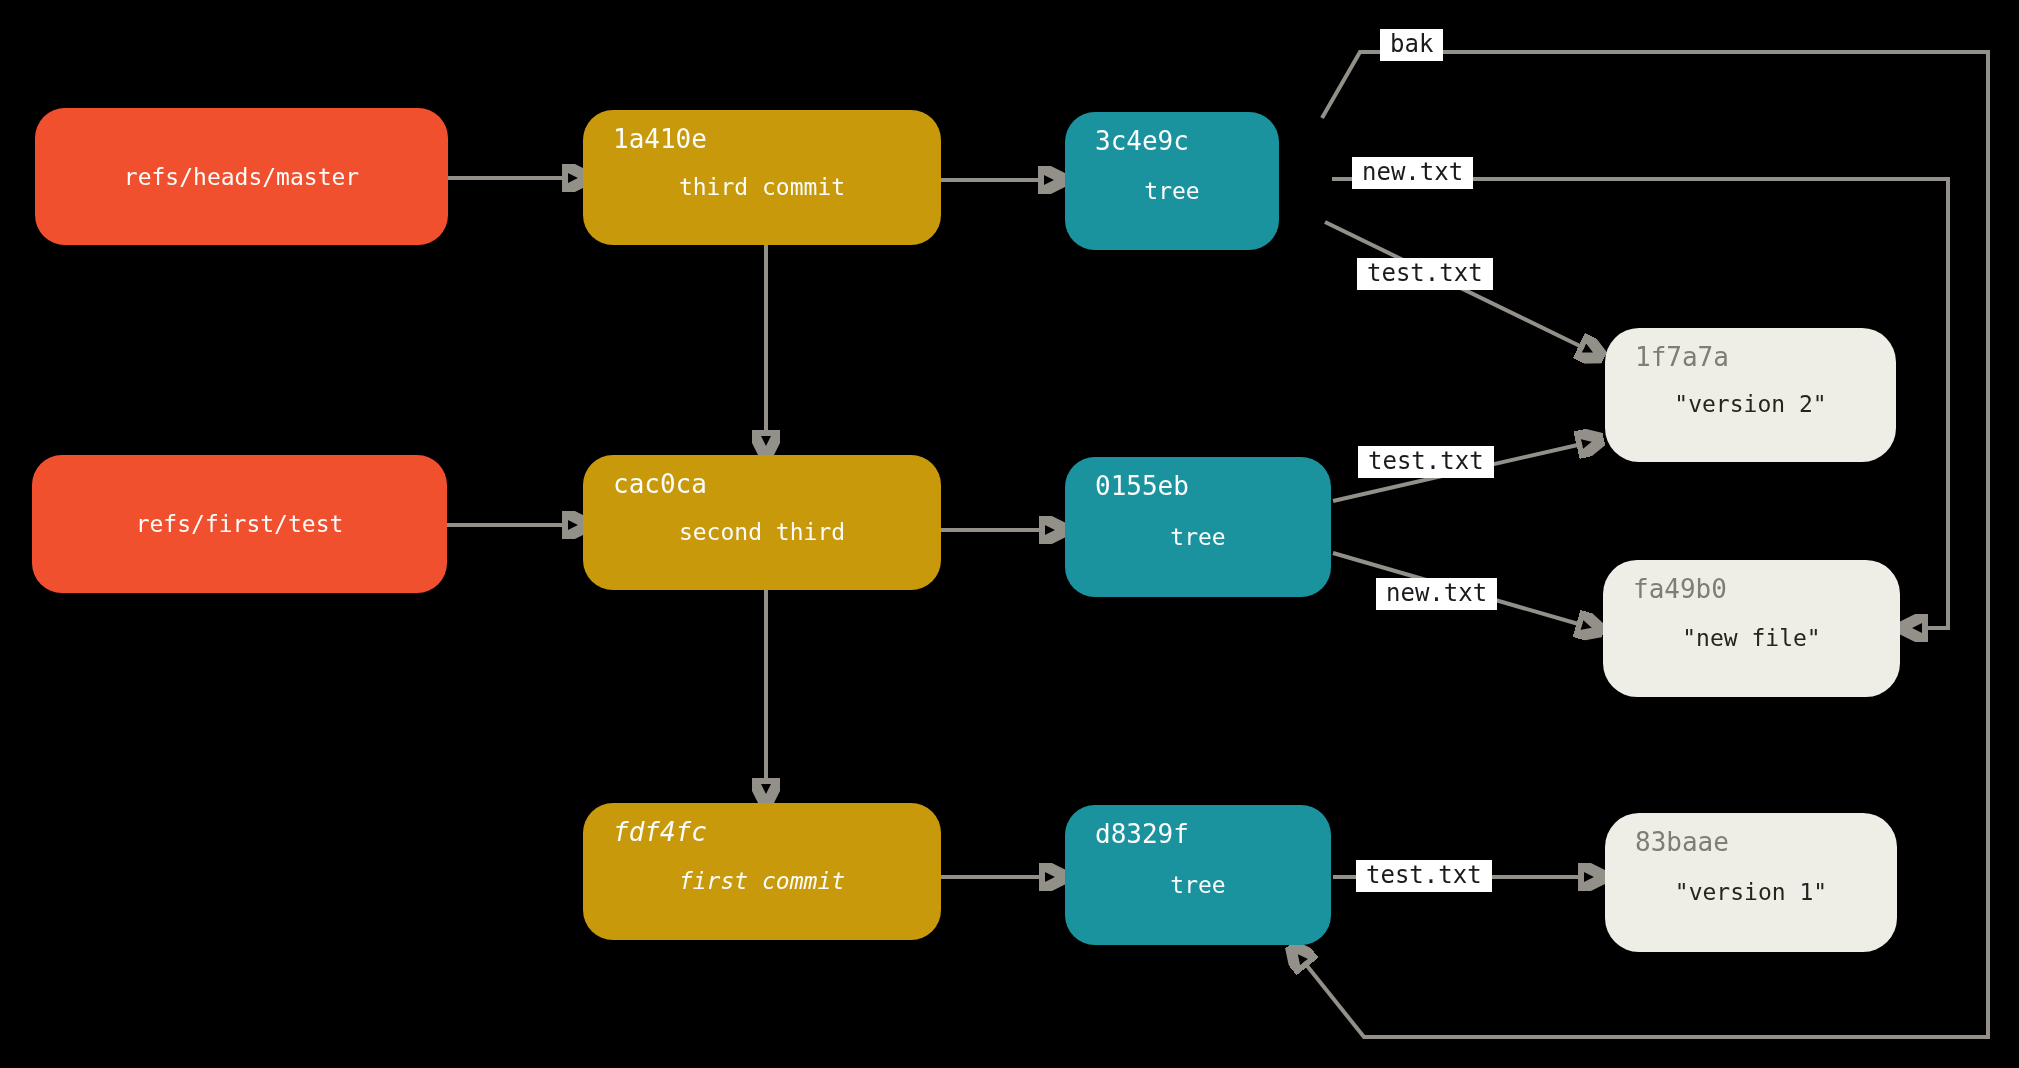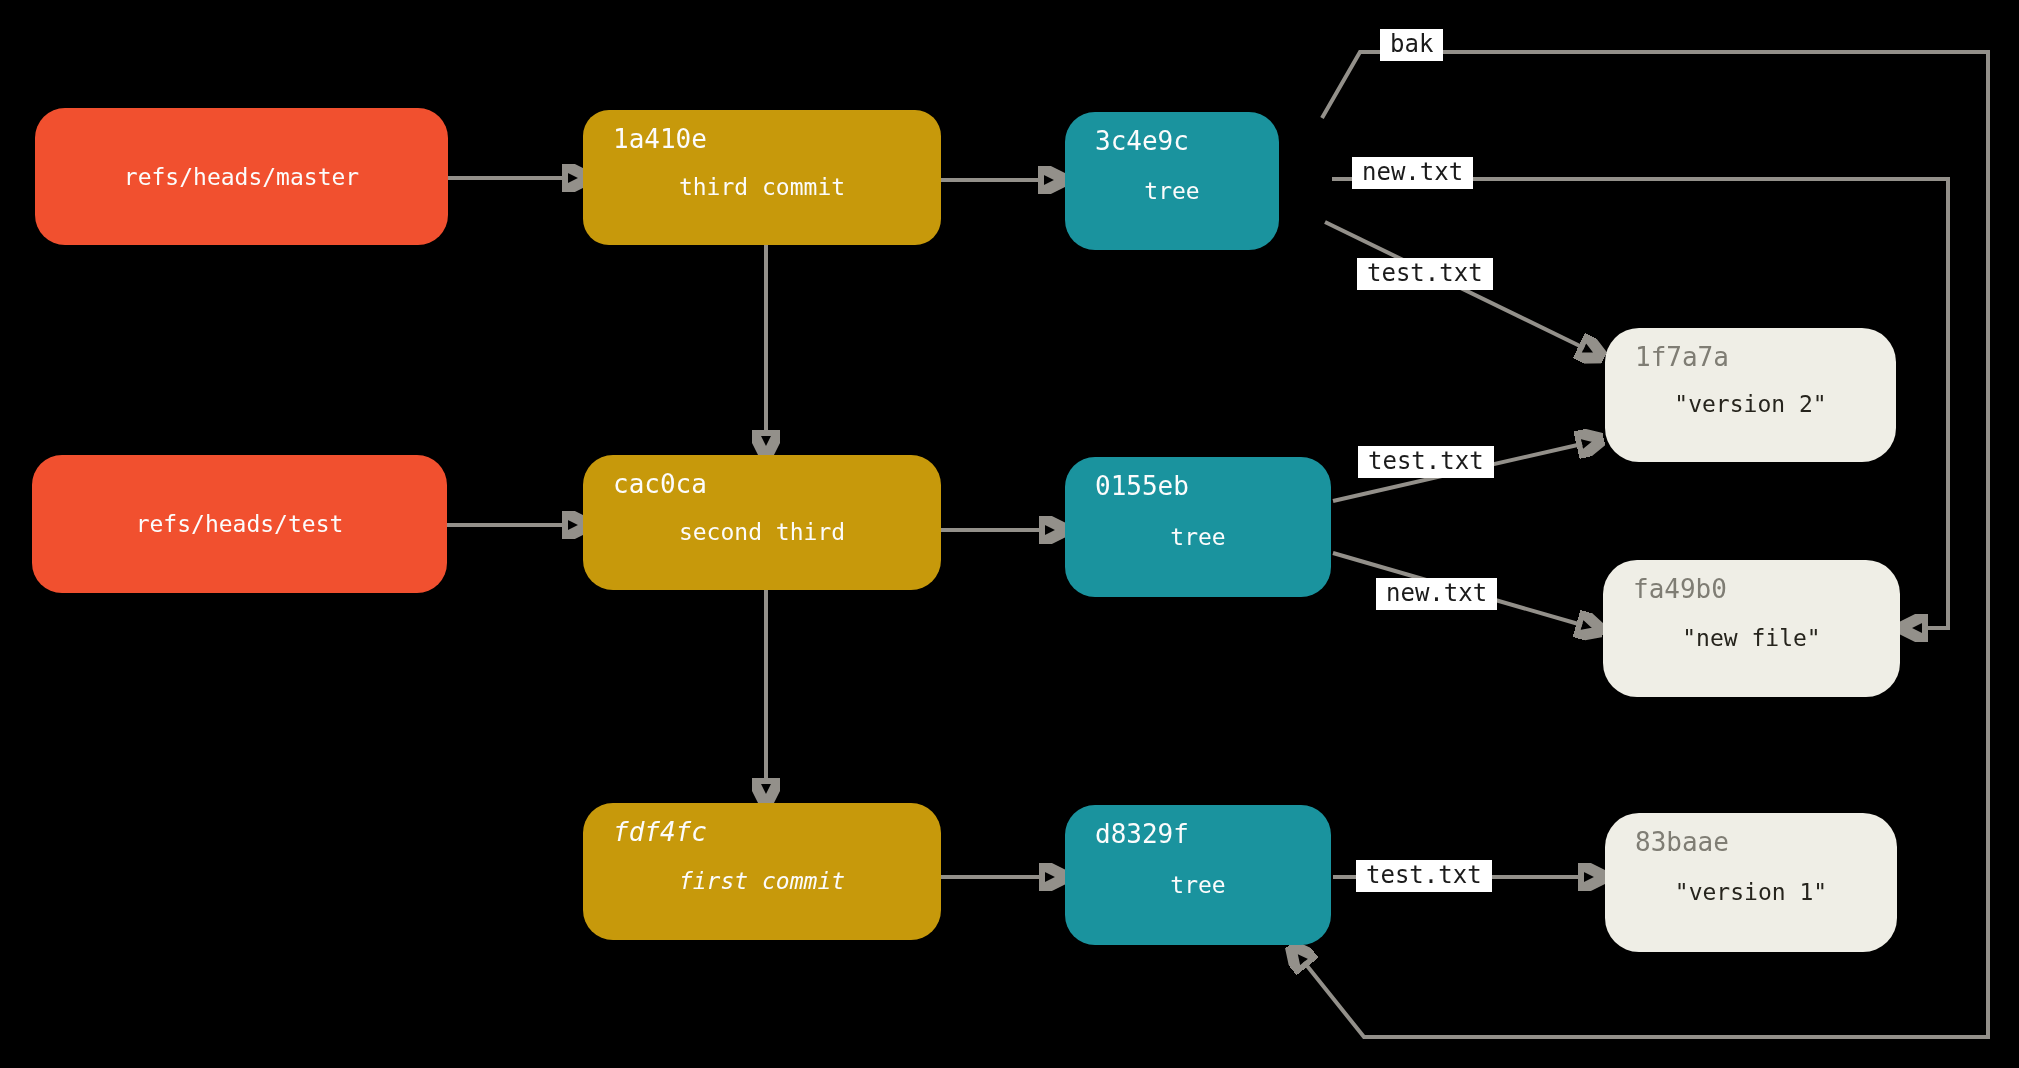--- a/index.html
+++ b/index.html
@@ -91,24 +91,24 @@
     <path d="M1325 222 L1584 348" marker-end="url(#arrow)"></path>
     <path d="M1333 501 L1582 444" marker-end="url(#arrow)"></path>
     <path d="M1333 553 L1582 625" marker-end="url(#arrow)"></path>
     <path d="M1333 877 H1584" marker-end="url(#arrow)"></path>
   </svg>
 
   <div class="box ref" style="left:35px; top:108px; width:413px; height:137px;">
     <span class="title">refs/heads/master</span>
   </div>
   <div class="box ref" style="left:32px; top:455px; width:415px; height:138px;">
-    <span class="title">refs/heads/test</span>
+    <span class="title">refs/first/test</span>
   </div>
 
-  <div class="box commit with-hash" style="left:583px; top:110px; width:358px; height:135px;border-radius:26px;">
+  <div class="box commit with-hash" style="left:583px; top:110px; width:358px; height:135px;">
     <span class="hash">1a410e</span>
     <span class="title">third commit</span>
   </div>
   <div class="box commit with-hash" style="left:583px; top:455px; width:358px; height:135px;">
     <span class="hash">cac0ca</span>
     <span class="title">second third</span>
   </div>
   <div class="box commit with-hash" style="left:583px; top:803px; width:358px; height:137px;font-style:italic;">
     <span class="hash">fdf4fc</span>
     <span class="title">first commit</span>

